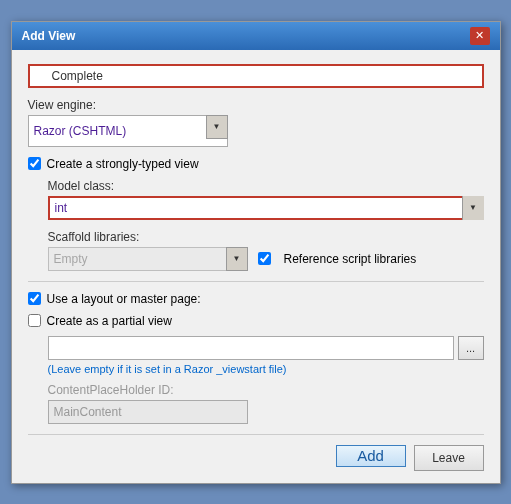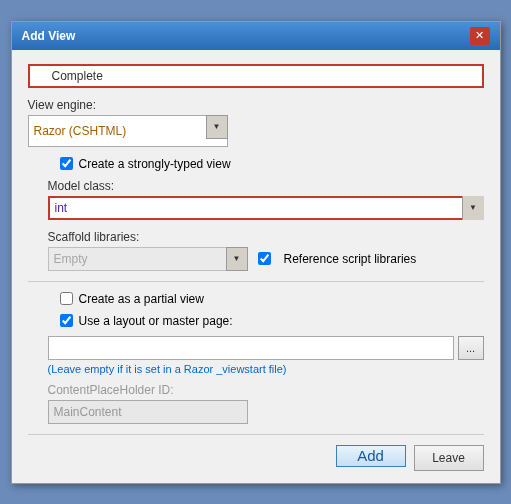--- a/index.html
+++ b/index.html
@@ -89,21 +89,21 @@
     }
 
     .select-wrapper select {
       width: 100%;
       padding: 3px 22px 3px 5px;
       height: 32px;
       border: 1px solid #aaa;
       background: white;
       appearance: none;
       -webkit-appearance: none;
-      color: #a16207;
+      color: #4c1d95;
       cursor: pointer;
     }
 
     .select-arrow {
       position: absolute;
       right: 0;
       top: 0;
       width: 22px;
       height: 24px;
       background: #d4d0c8;
@@ -115,21 +115,20 @@
       pointer-events: none;
       font-size: 8px;
       color: #333;
     }
 
     .checkbox-row {
       display: flex;
       align-items: center;
       gap: 6px;
       margin-bottom: 8px;
-      margin-left: 32px;
     }
 
     .checkbox-row input[type="checkbox"] {
       width: 13px;
       height: 13px;
       cursor: pointer;
     }
 
     .indented-section {
       margin-left: 20px;
@@ -338,27 +337,27 @@
             <label for="refScripts">Reference script libraries</label>
           </div>
         </div>
       </div>
 
     </div>
 
     <hr class="divider">
 
     <div class="checkbox-row">
+      <input type="checkbox" id="useLayout" checked="" style="">
+      <label for="useLayout">Use a layout or master page:</label>
+    </div>
+
+    <div class="checkbox-row">
       <input type="checkbox" id="partialView" style="">
       <label for="partialView">Create as a partial view</label>
-    </div>
-
-    <div class="checkbox-row">
-      <input type="checkbox" id="useLayout" checked="" style="">
-      <label for="useLayout">Use a layout or master page:</label>
     </div>
 
     <div class="indented-section">
       <div class="layout-input-row">
         <input type="text" class="layout-input" value="" style="">
         <button class="browse-button">...</button>
       </div>
       <div class="hint-text">(Leave empty if it is set in a Razor _viewstart file)</div>
 
       <div>

